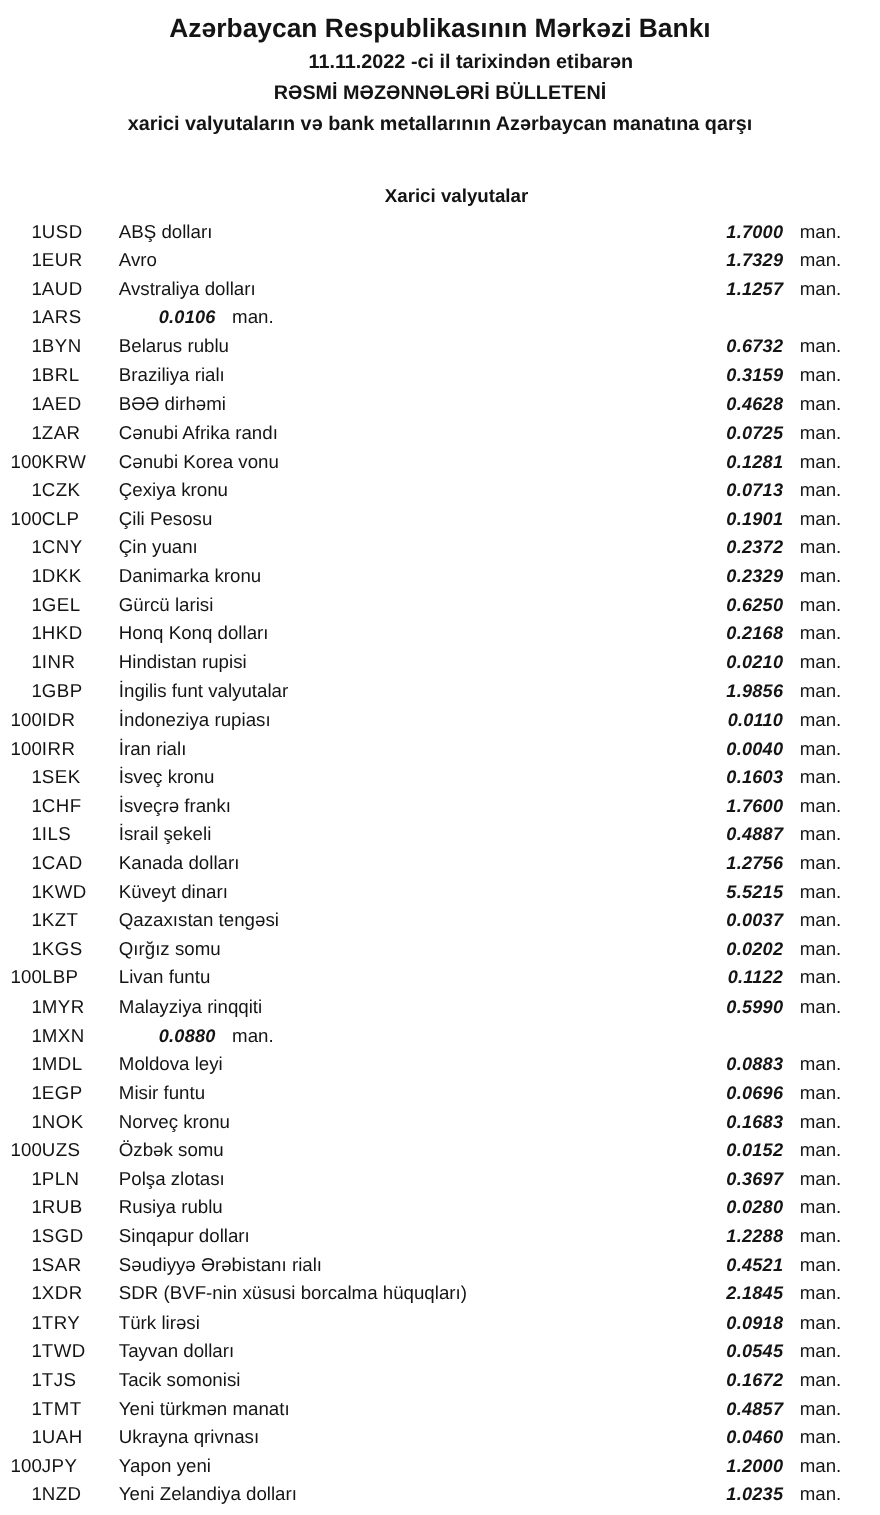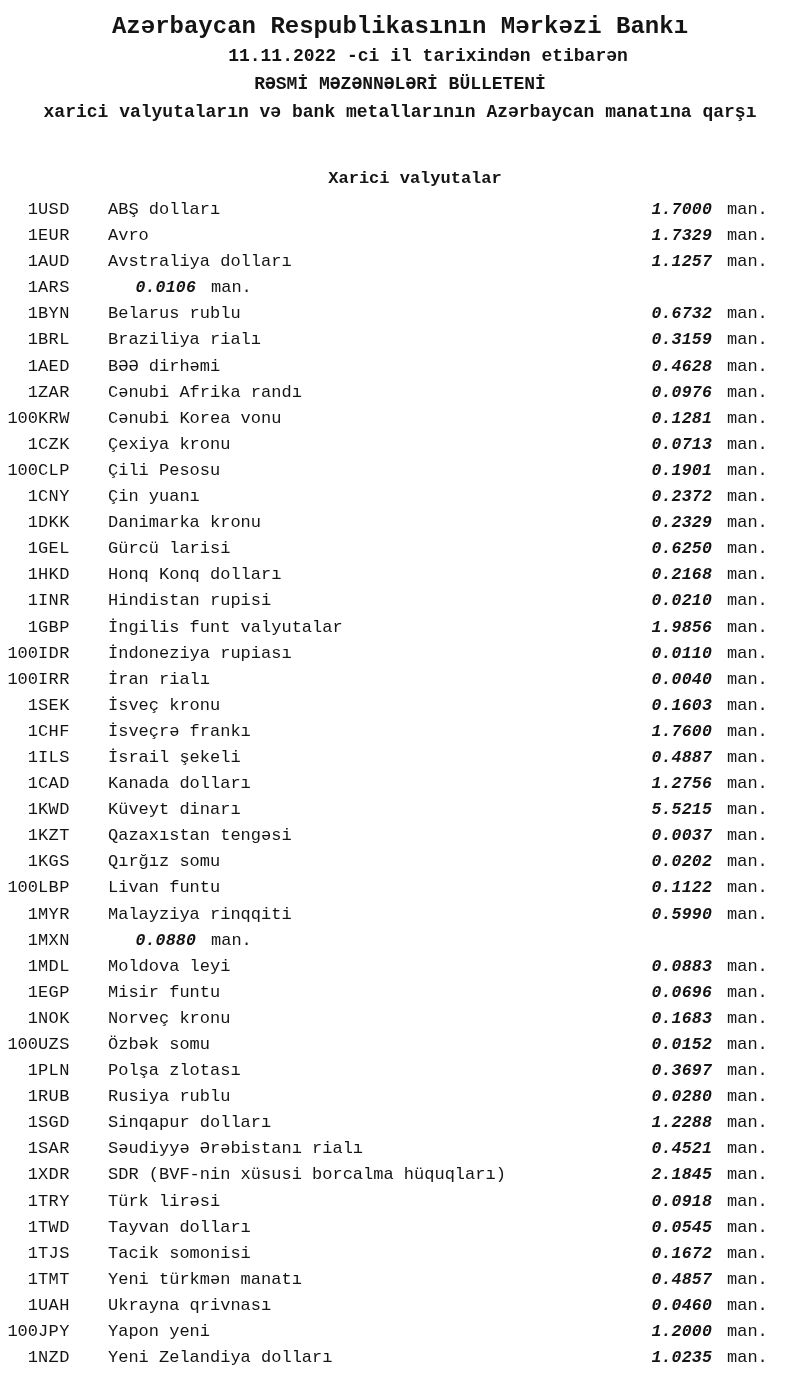--- a/index.html
+++ b/index.html
@@ -3,21 +3,21 @@
 <meta charset="utf-8">
 <style>
   html, body { margin: 0; padding: 0; background: #ffffff; }
   .page {
     position: relative;
     width: 800px;
     height: 1377px;
     margin: 0 auto;
     background: #ffffff;
     color: #141414;
-    font-family: Liberation Mono, monospace;
+    font-family: Liberation Sans, sans-serif;
     overflow: hidden;
   }
   .header { text-align: center; padding-top: 11px; }
   .title {
     font-size: 24px;
     font-weight: bold;
     line-height: 31px;
   }
   .hline {
     font-size: 18px;
@@ -112,21 +112,21 @@
       <span class="qty">1</span>
       <span class="code">AED</span>
       <span class="name">BƏƏ dirhəmi</span>
       <span class="rate">0.4628</span>
       <span class="unit">man.</span>
     </div>
       <div class="row">
       <span class="qty">1</span>
       <span class="code">ZAR</span>
       <span class="name">Cənubi Afrika randı</span>
-      <span class="rate">0.0976</span>
+      <span class="rate">0.0725</span>
       <span class="unit">man.</span>
     </div>
       <div class="row">
       <span class="qty">100</span>
       <span class="code">KRW</span>
       <span class="name">Cənubi Korea vonu</span>
       <span class="rate">0.1281</span>
       <span class="unit">man.</span>
     </div>
       <div class="row">

